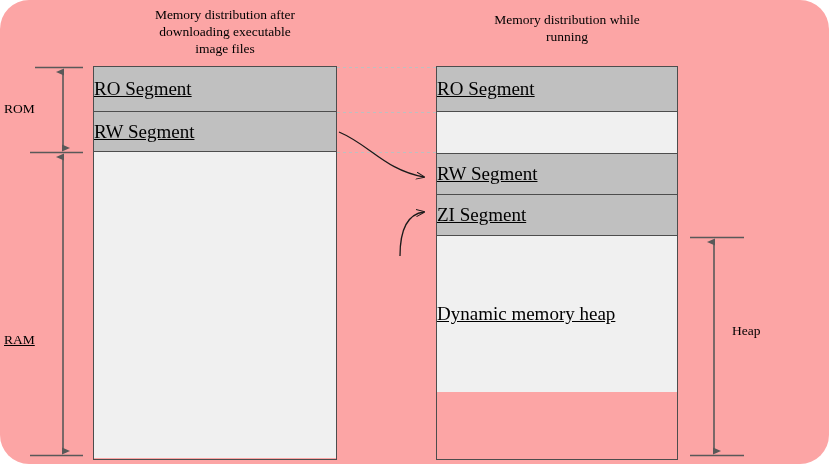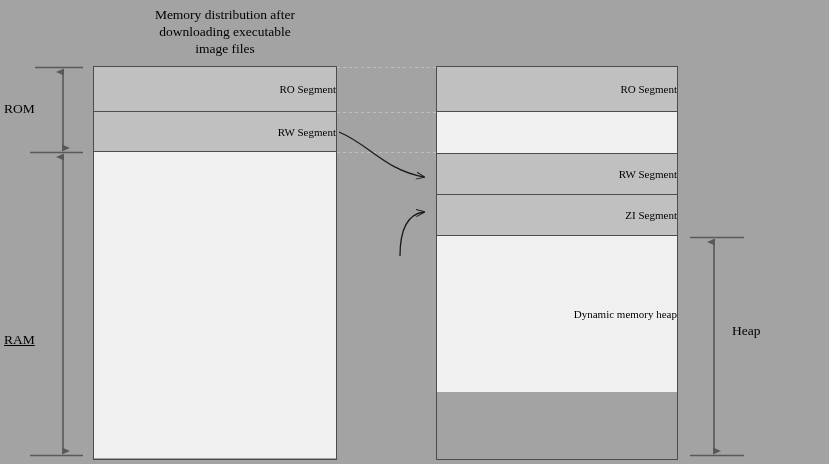--- a/index.html
+++ b/index.html
@@ -4,24 +4,25 @@
 <style>
   html, body {
     margin: 0;
     padding: 0;
     background: #ffffff;
   }
   #canvas {
     position: relative;
     width: 829px;
     height: 464px;
-    background: #a3a3a3;
+    background: #fca5a5;
     font-family: "Liberation Serif", "DejaVu Serif", serif;
     color: #000000;
     overflow: hidden;
+    border-radius: 29px;
   }
   .title {
     position: absolute;
     text-align: center;
     font-size: 13.5px;
     line-height: 17px;
     color: #000;
     white-space: pre-line;
   }
   #title-left  { left: 110px; top: 6px;  width: 230px; }
@@ -30,23 +31,24 @@
   .memblock {
     position: absolute;
     box-sizing: border-box;
     border: 1.5px solid #4d4d4d;
   }
   .seg {
     position: absolute;
     box-sizing: border-box;
     display: flex;
     align-items: center;
-    justify-content: flex-end;
-    font-size: 11px;
+    justify-content: flex-start;
+    font-size: 19px;
     color: #000;
+    text-decoration: underline;
   }
   .seg-gray  { background: #c0c0c0; }
   .seg-light { background: #f0f0f0; }
   .seg-divider { border-bottom: 1.5px solid #4d4d4d; }
 
   .axis-label {
     position: absolute;
     font-size: 13.5px;
     text-align: left;
     line-height: 16px;
@@ -63,20 +65,22 @@
 </style>
 </head>
 <body>
 
 <div id="canvas">
 
   <div class="title" id="title-left">Memory distribution after
 downloading executable
 image files</div>
 
+  <div class="title" id="title-right">Memory distribution while
+running</div>
 
   <svg class="overlay">
     <line x1="337" y1="67.5" x2="436" y2="67.5" stroke="#bfbfbf" stroke-width="1" stroke-dasharray="3,3"></line>
     <line x1="337" y1="112.5" x2="436" y2="112.5" stroke="#bfbfbf" stroke-width="1" stroke-dasharray="3,3"></line>
     <line x1="337" y1="152.5" x2="436" y2="152.5" stroke="#bfbfbf" stroke-width="1" stroke-dasharray="3,3"></line>
   </svg>
 
   <div class="memblock" id="left-block" style="left:93px; top:66px; width:244px; height:394px;">
 
     <div class="seg seg-gray seg-divider" style="left:0; top:0; width:100%; height:45px;">
@@ -99,21 +103,21 @@
     </div>
 
     <div class="seg seg-light seg-divider" style="left:0; top:45px; width:100%; height:42px;">
       <span></span>
     </div>
 
     <div class="seg seg-gray seg-divider" style="left:0; top:87px; width:100%; height:41px;">
       <span>RW Segment</span>
     </div>
 
-    <div class="seg seg-gray seg-divider" style="left:0; top:128px; width:100%; height:41px;padding-left:32px;">
+    <div class="seg seg-gray seg-divider" style="left:0; top:128px; width:100%; height:41px;">
       <span>ZI Segment</span>
     </div>
 
     <div class="seg seg-light" style="left:0; top:169px; width:100%; height:156px;">
       <span>Dynamic memory heap</span>
     </div>
   </div>
 
   <svg class="overlay">
     <defs>

